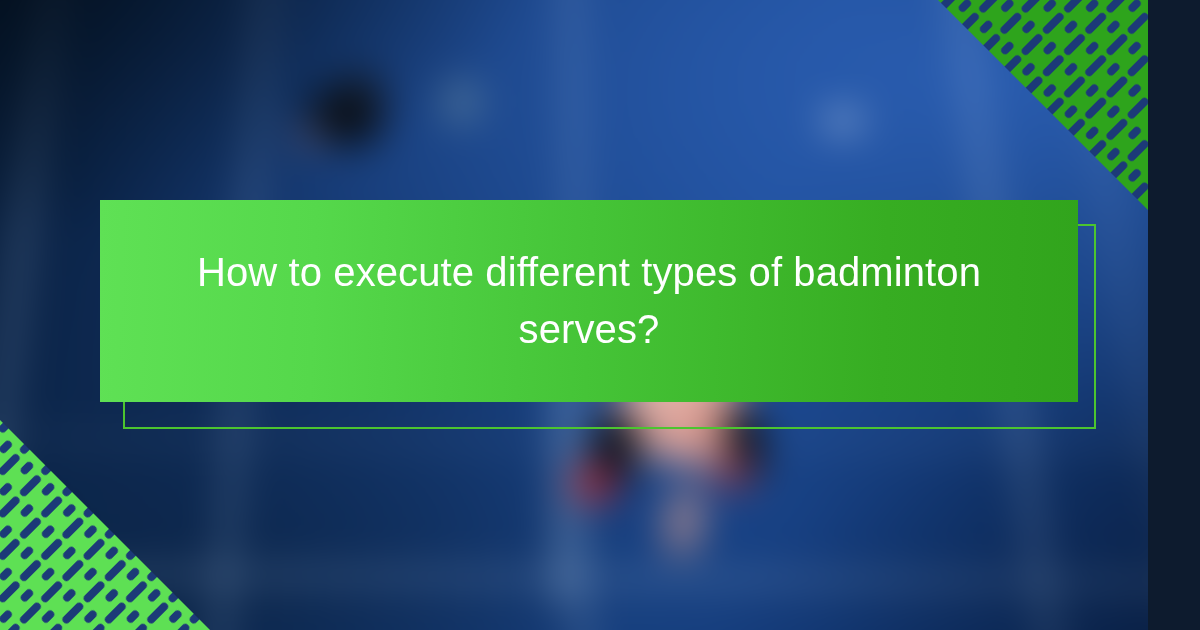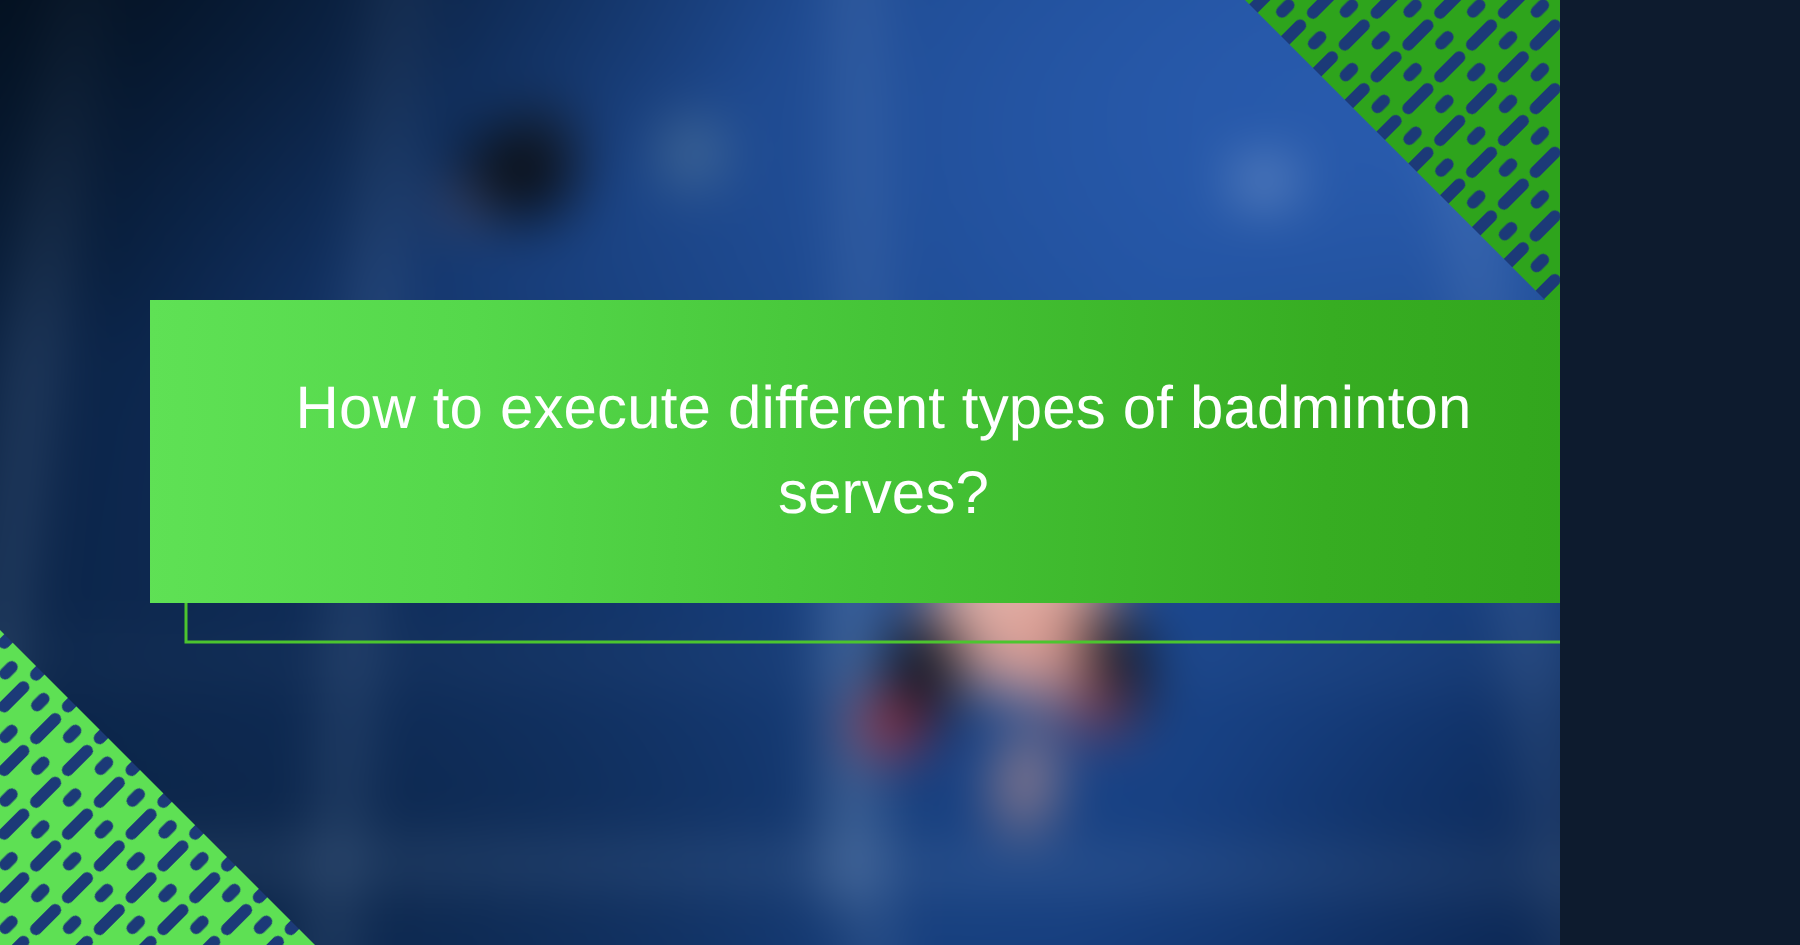--- a/index.html
+++ b/index.html
@@ -3,21 +3,21 @@
 <meta charset="utf-8">
 <title>Badminton Serves Card</title>
 <style>
   html, body {
     margin: 0;
     padding: 0;
     background: #0d1b2e;
   }
   #card {
     position: relative;
-    width: 1040px;
+    width: 1148px;
     height: 630px;
     overflow: hidden;
     font-family: "Liberation Sans", "DejaVu Sans", sans-serif;
     background: #12264a;
   }
 
   
   .bg-photo {
     position: absolute;
     left: -40px; top: -40px;

